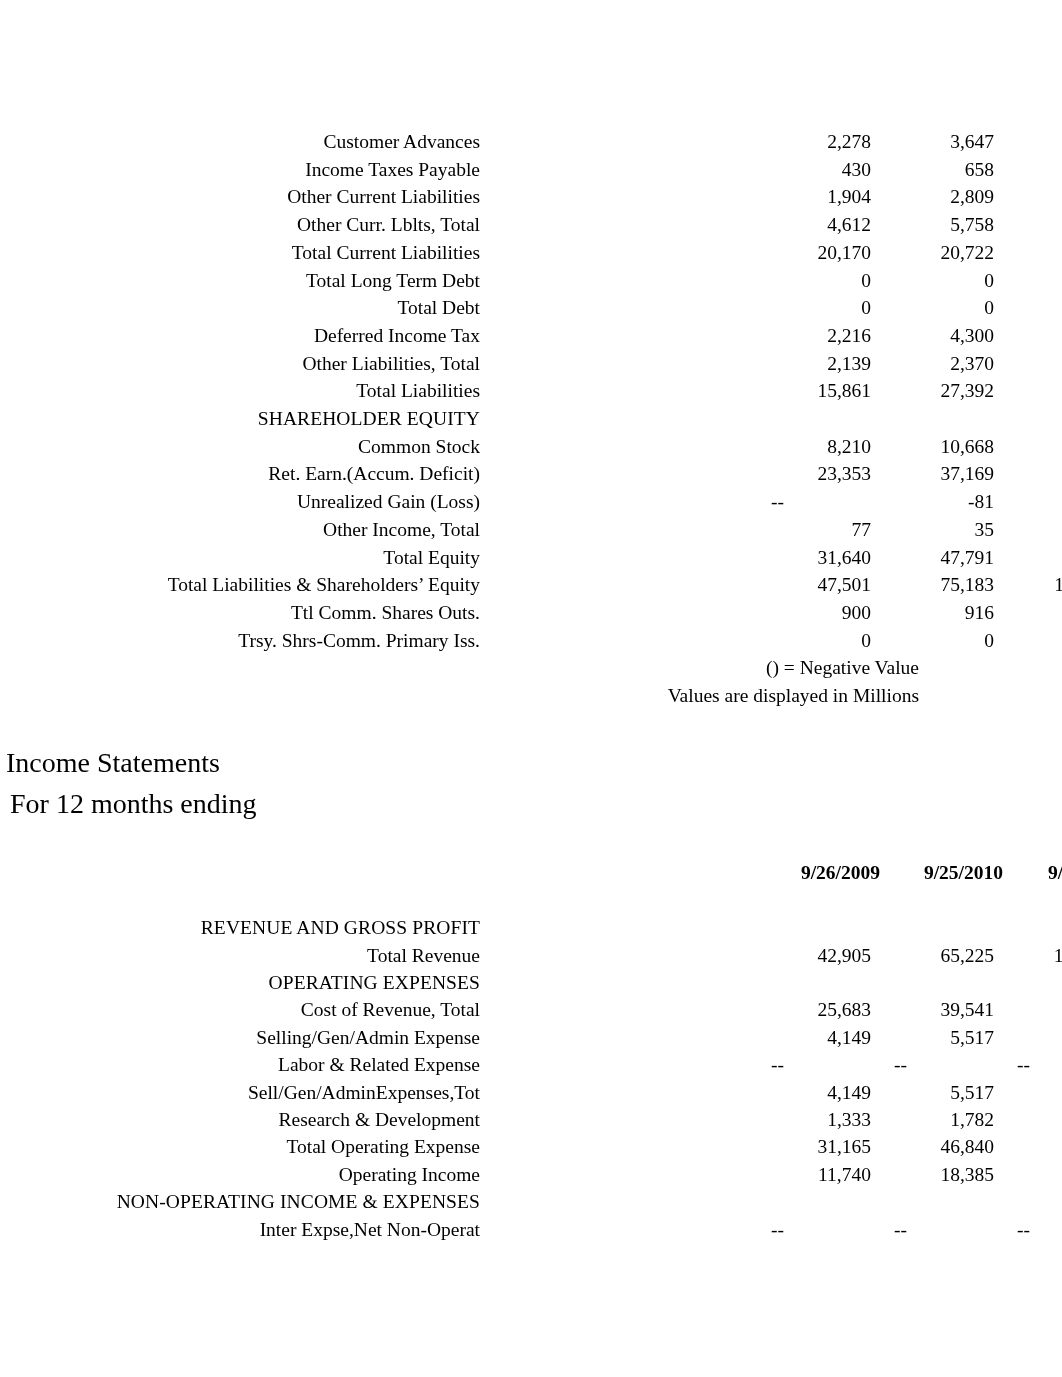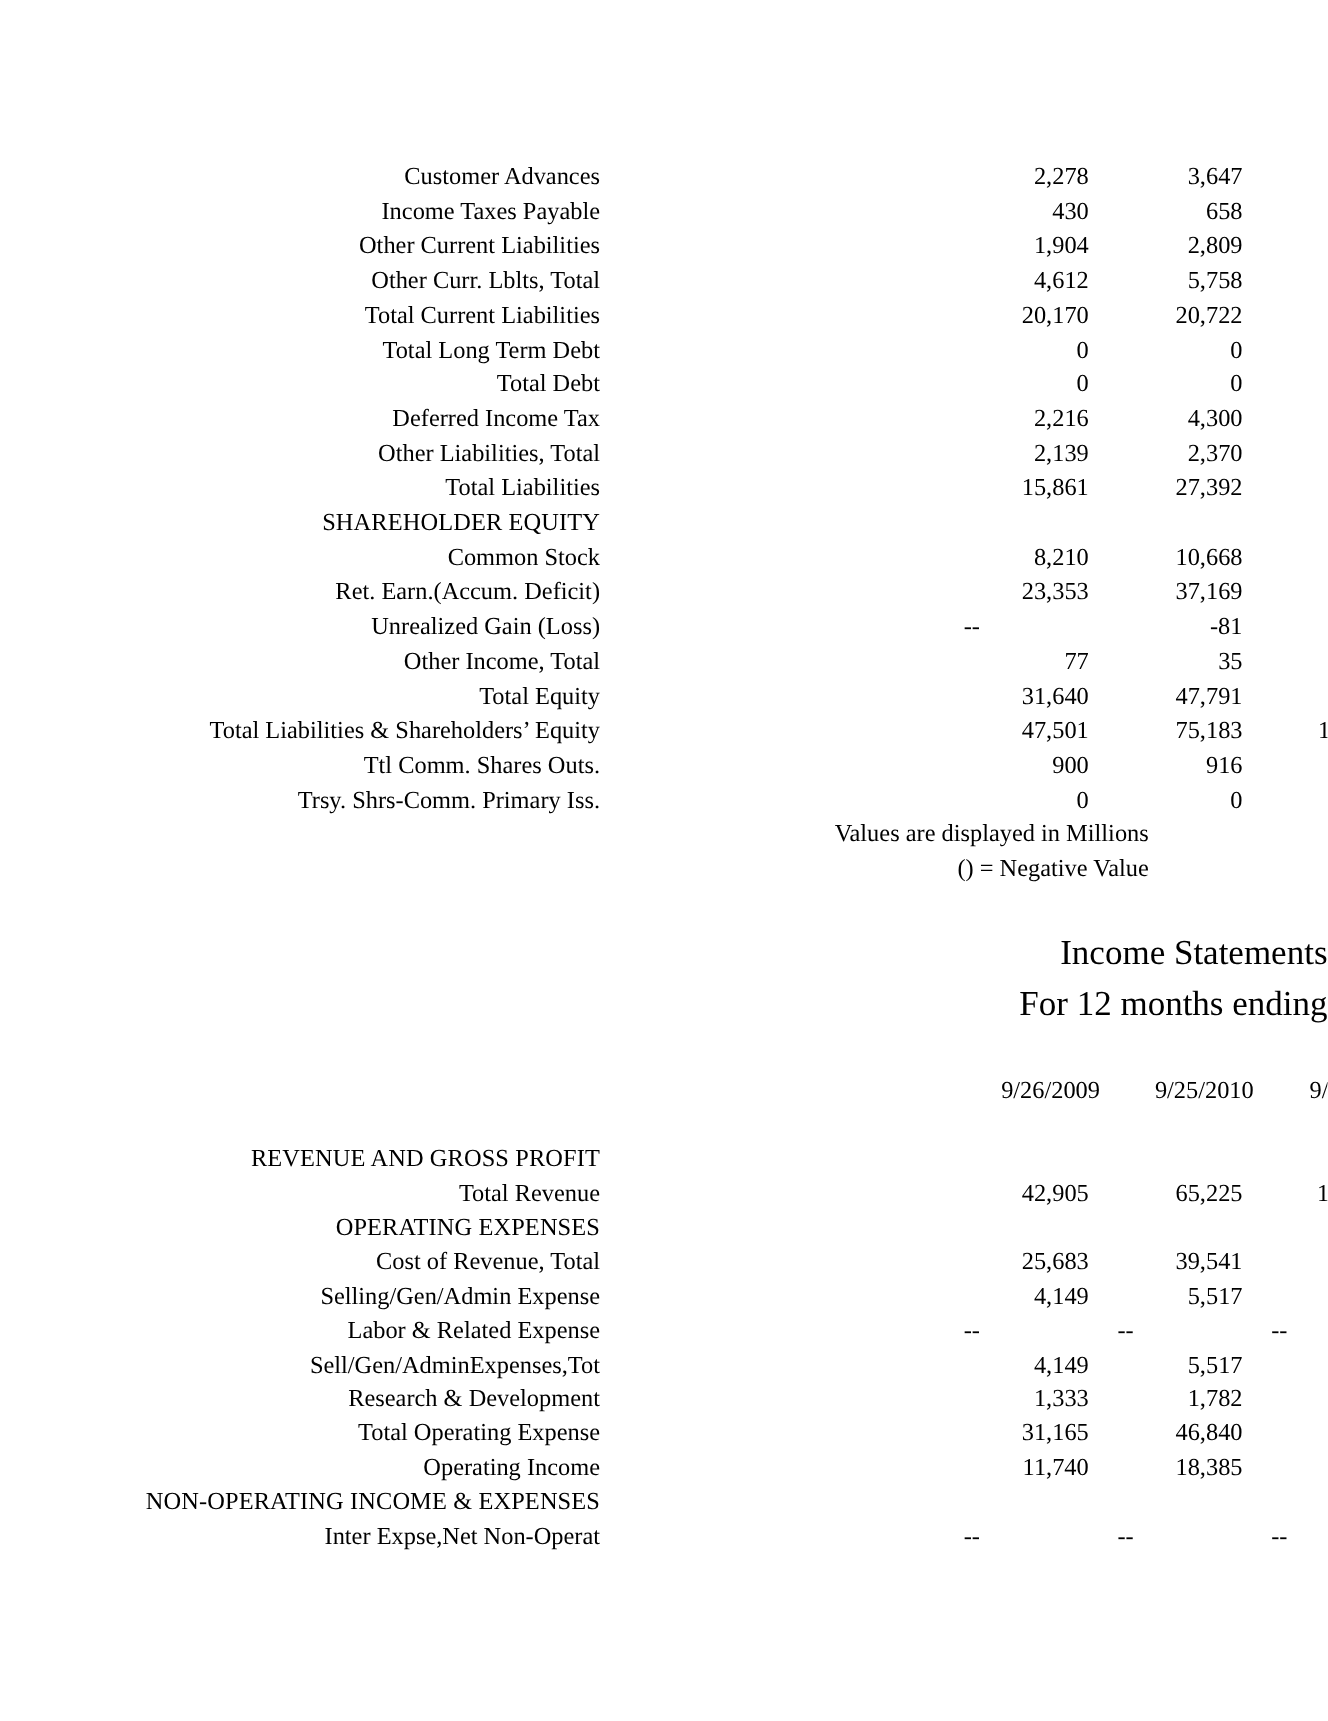--- a/index.html
+++ b/index.html
@@ -58,42 +58,42 @@
 
   .section-head td.label {
     letter-spacing: 0.1px;
     margin-top: 18px;
   }
 
   .note-row td.label { }
 
   
   .title-block {
-    text-align: right;
+    text-align: left;
     margin-top: 32px;
-    padding-left: 20px;
   }
   .title-line {
     font-size: 28px;
     line-height: 41px;
     white-space: nowrap;
   }
   .title-line.l1 { padding-left: 6px; }
   .title-line.l2 { padding-left: 10px; }
 
   
   .date-head {
     margin-top: 35px;
   }
   .date-head td {
     font-size: 19.5px;
     line-height: 27.7px;
     text-align: right;
     padding-right: 9px;
     white-space: nowrap;
+    font-weight: bold;
   }
   .date-head td.label { width: 385px; }
   .date-head td.num { width: 114px; }
   .date-head td.num.c1 { width: 391px; }
 
   .spacer-row td {
     line-height: 27.7px;
     font-size: 19.5px;
   }
 
@@ -221,24 +221,24 @@
           <td class="num c1">0</td>
           <td class="num">0</td>
           <td class="num">0</td>
         </tr>
       </tbody>
   </table>
 
   <table class="fin-table note-table">
     <tbody>
       <tr class="note-row">
-        <td class="label">Values are displayed in Millions</td>
+        <td class="label">() = Negative Value</td>
       </tr>
       <tr class="note-row">
-        <td class="label">() = Negative Value</td>
+        <td class="label">Values are displayed in Millions</td>
       </tr>
     </tbody>
   </table>
 
   <div class="title-block">
     <div class="title-line l1">Income Statements</div>
     <div class="title-line l2">For 12 months ending</div>
   </div>
 
   <table class="fin-table date-head">

